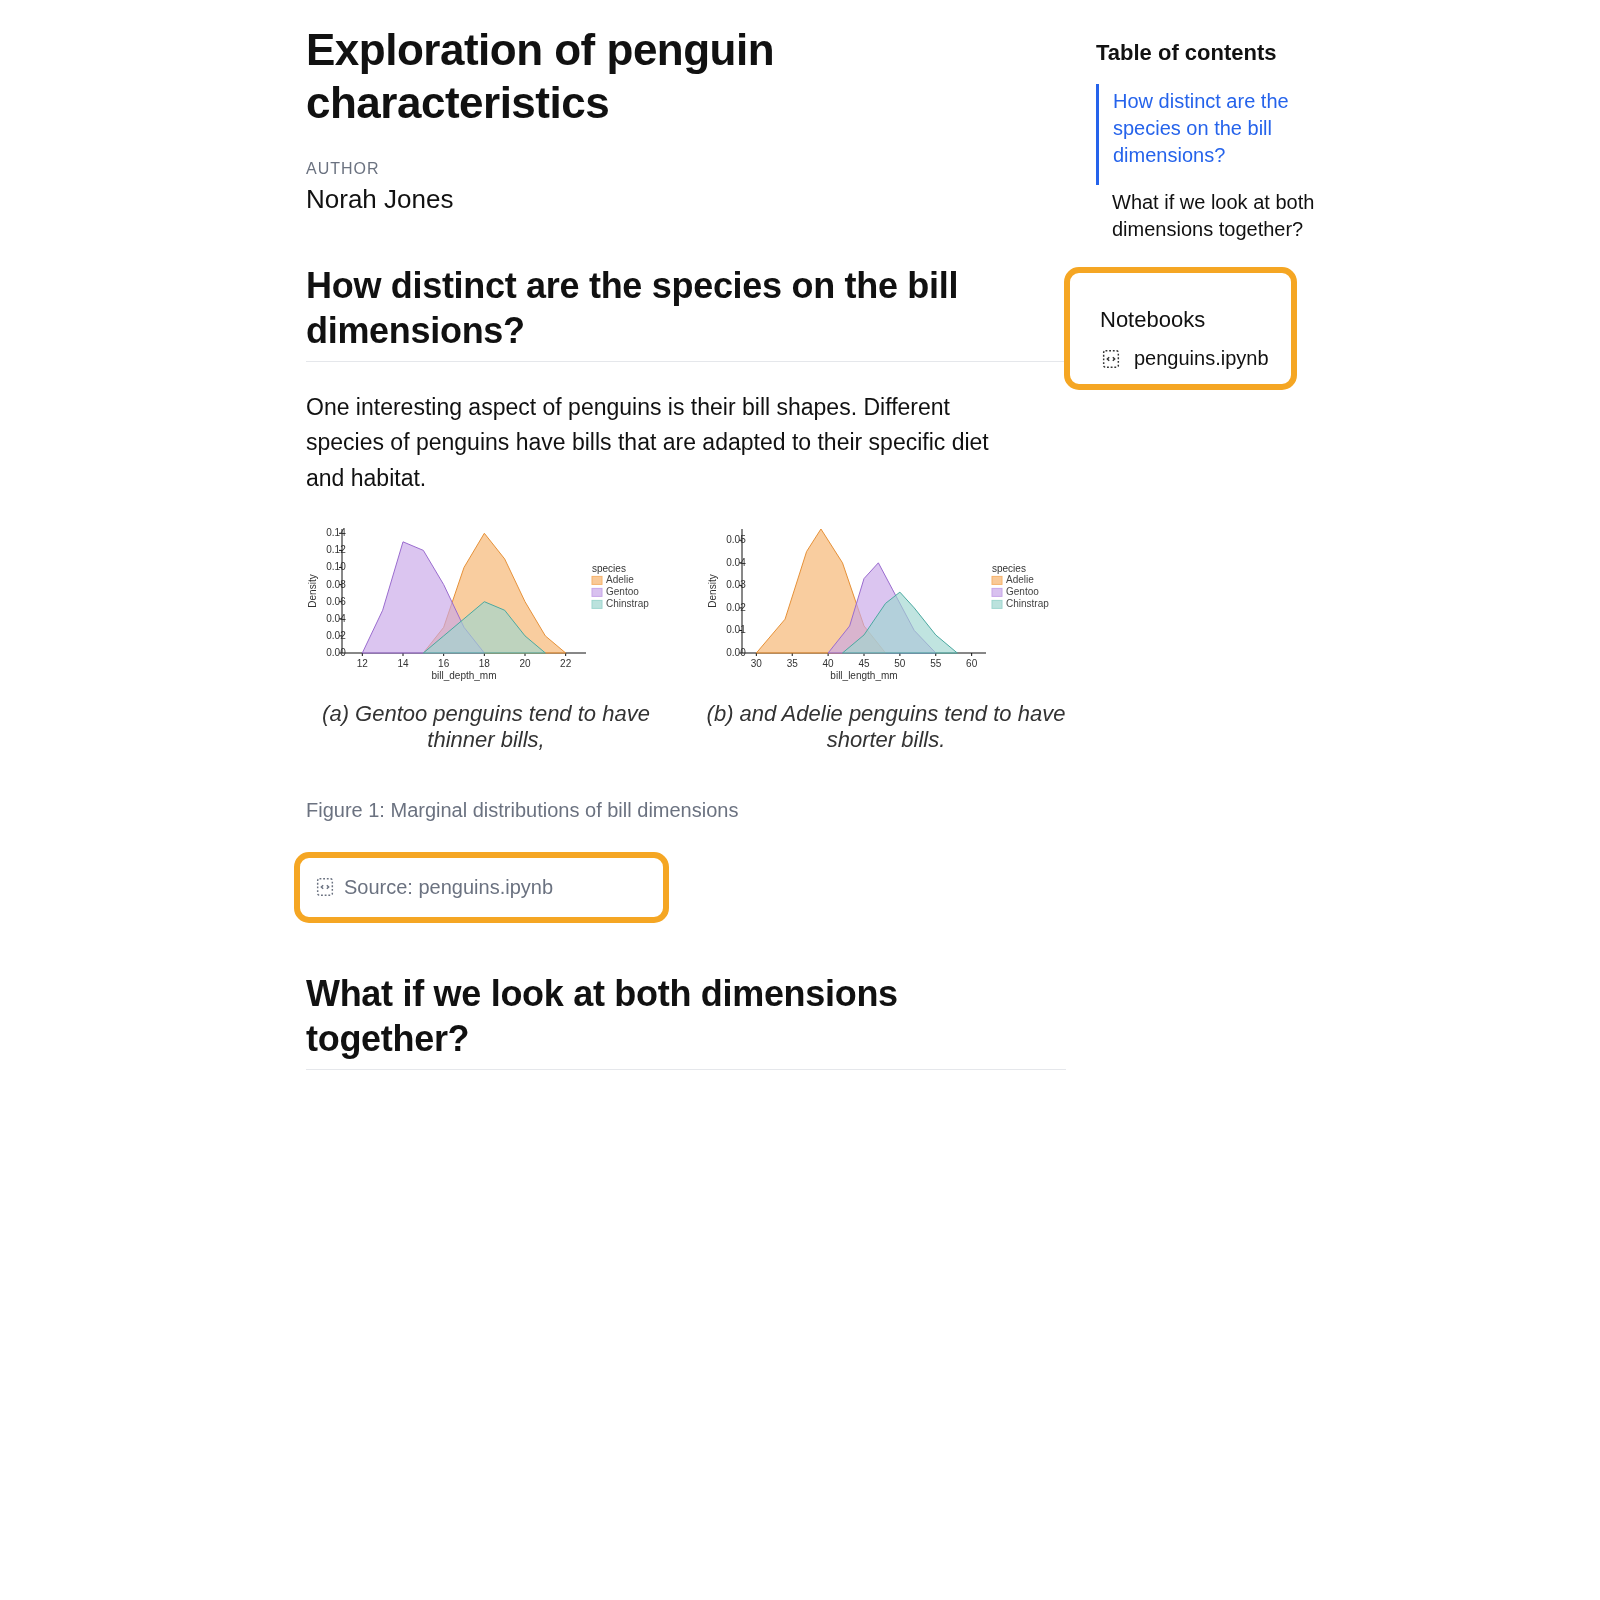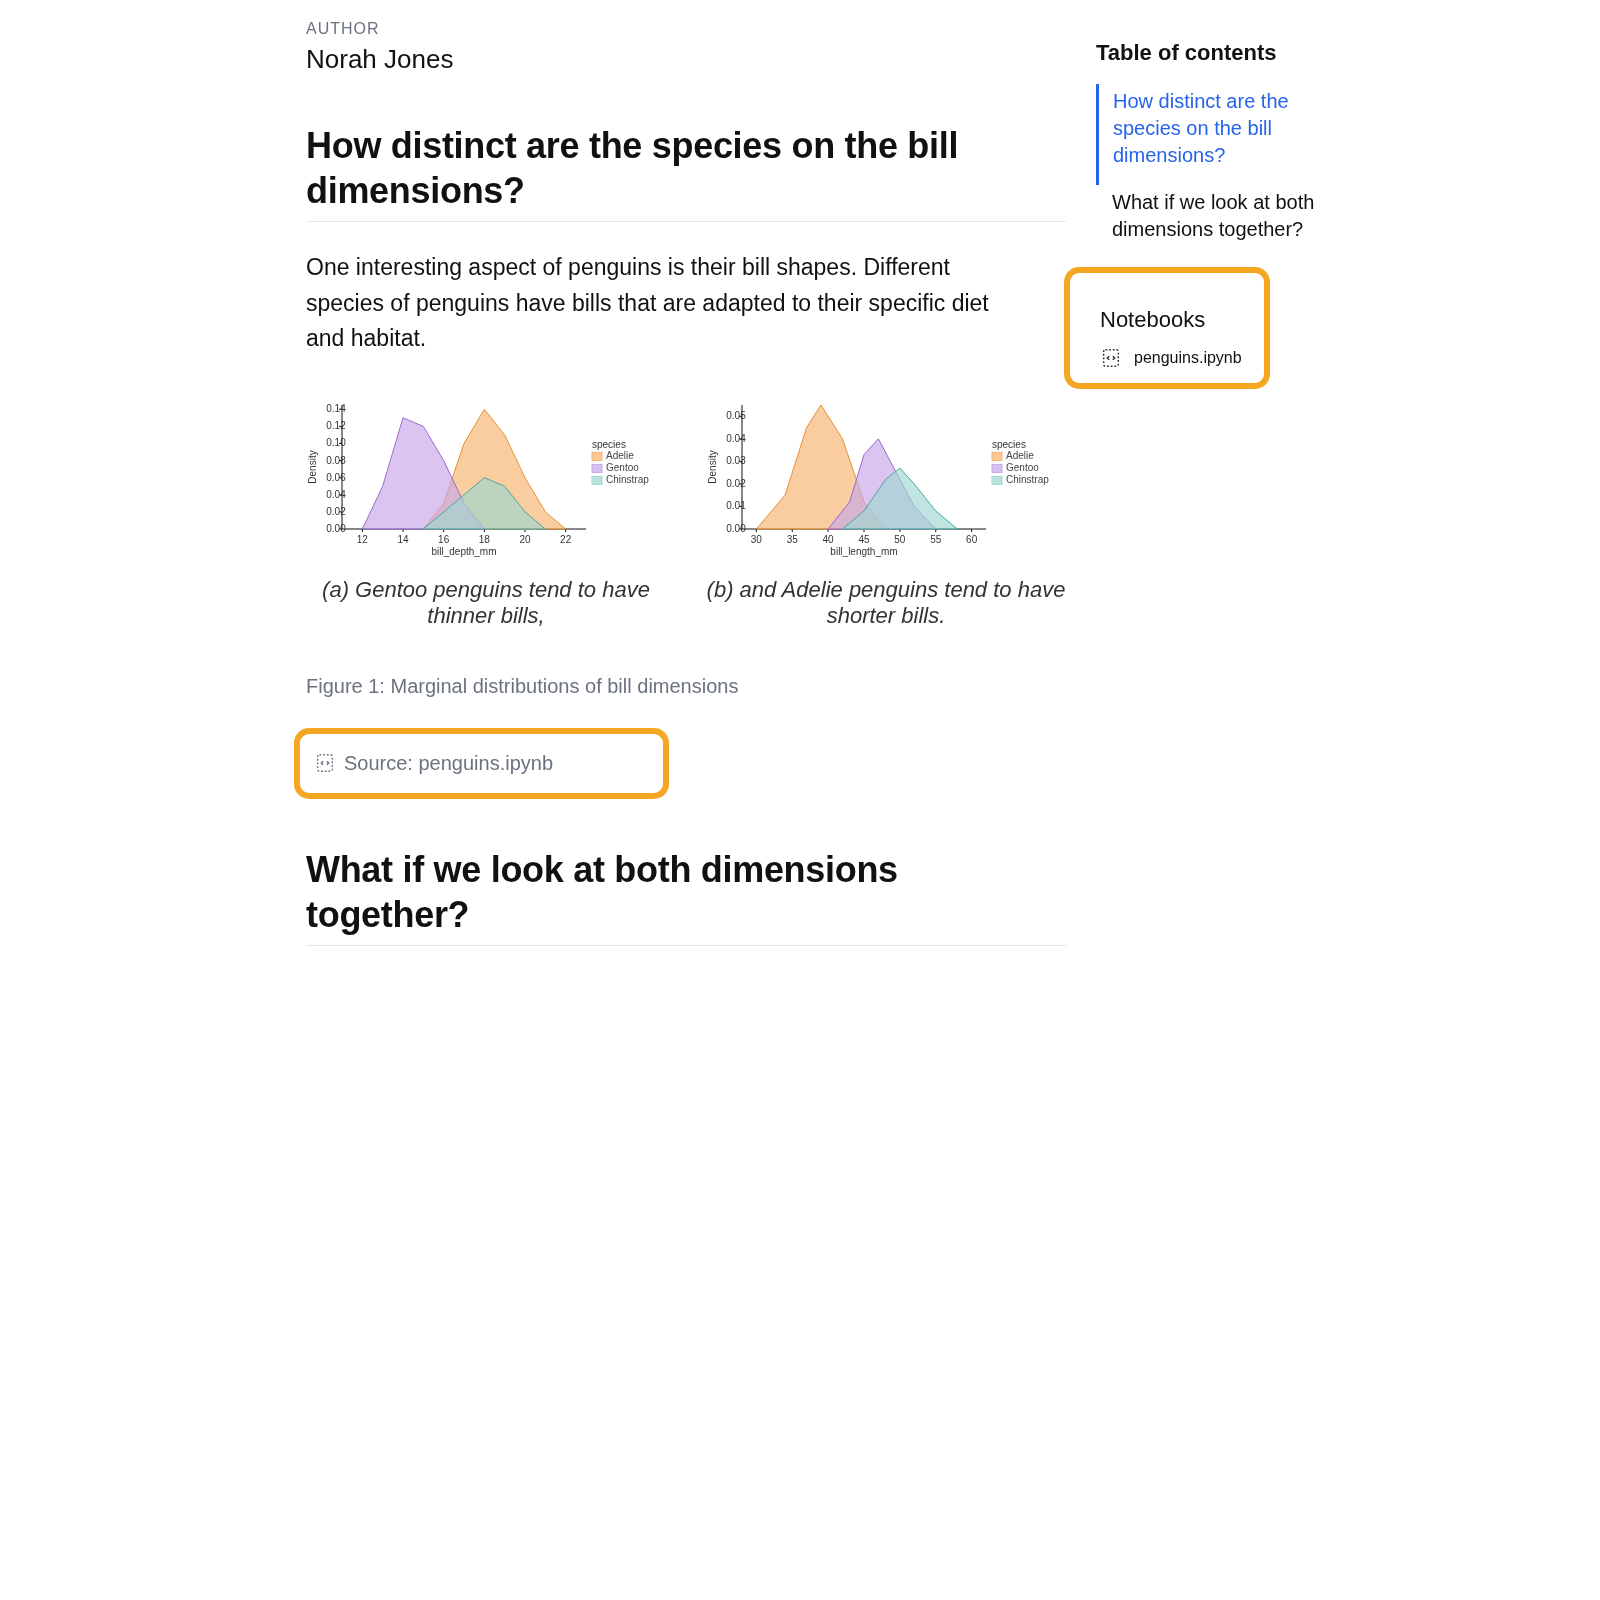--- a/index.html
+++ b/index.html
@@ -4,34 +4,34 @@
 <style>
   html,body{margin:0;padding:0;background:#fff;color:#111;font-family:-apple-system,BlinkMacSystemFont,"Segoe UI",Helvetica,Arial,sans-serif;}
   .page{width:1080px;margin:0 auto;padding:20px 0 40px 0;display:flex;gap:30px;}
   .main{flex:0 0 740px;padding-left:46px;}
   .side{flex:0 0 260px;padding-top:20px;}
   h1{font-size:44px;font-weight:700;letter-spacing:-0.5px;line-height:1.2;margin:4px 0 30px 0;}
   .author-label{font-size:16px;letter-spacing:1px;color:#6b7280;margin-bottom:6px;}
   .author-name{font-size:26px;color:#111;}
   h2{font-size:36px;font-weight:700;letter-spacing:-0.3px;line-height:1.25;margin:48px 0 8px 0;}
   .rule{border:none;border-top:1px solid #e5e7eb;margin:6px 0 28px 0;}
-  p.body{font-size:23px;line-height:1.55;color:#111;margin:0 0 40px 0;max-width:720px;}
+  p.body{font-size:23px;line-height:1.55;color:#111;margin:0 0 24px 0;max-width:720px;}
   .figrow{display:flex;gap:40px;}
   .figcell{flex:1 1 0;}
   .figcap{font-style:italic;font-size:22px;text-align:center;color:#333;margin-top:20px;}
   .figure-title{font-size:20px;color:#6b7280;margin-top:46px;}
   .src-row{display:flex;gap:8px;font-size:20px;color:#6b7280;margin-top:30px;}
   
   .toc-title{font-size:22px;font-weight:600;margin-bottom:18px;}
   .toc-list{border-left:2px solid transparent;}
   .toc-item{font-size:20px;line-height:1.35;padding:4px 0 16px 14px;cursor:pointer;}
   .toc-item.active{color:#2563eb;border-left:3px solid #2563eb;margin-left:-2px;}
   .toc-item.inactive{color:#111;}
   .nb-head{font-size:22px;font-weight:400;margin:20px 0 14px 0;}
-  .nb-row{display:flex;align-items:center;gap:12px;font-size:16px;color:#111;cursor:pointer;padding-left:0;}
+  .nb-row{display:flex;align-items:center;gap:12px;font-size:20px;color:#111;cursor:pointer;padding-left:0;}
   
   .hl{position:relative;border:6px solid #f5a623;border-radius:15px;padding:12px 20px;display:inline-block;}
   .hl-side{margin-top:8px;margin-left:-32px;padding:14px 22px 14px 30px;}
   .hl-src{margin-left:-12px;margin-top:30px;padding:18px 110px 18px 14px;}
   
   svg{display:block;}
   .axis{stroke:#111;stroke-width:1;}
   .tick{stroke:#111;stroke-width:1;}
   .tlabel{font-size:10px;fill:#333;text-anchor:middle;}
   .ylabel{font-size:10px;fill:#333;text-anchor:middle;}
@@ -40,20 +40,21 @@
   .area-a{fill:#f6b26b;fill-opacity:.65;stroke:#e69138;stroke-width:1;}
   .area-g{fill:#c7a6e8;fill-opacity:.65;stroke:#9a6ccf;stroke-width:1;}
   .area-c{fill:#9ed6cf;fill-opacity:.65;stroke:#4aa9a0;stroke-width:1;}
   .nb-icon{width:22px;height:22px;flex:none;}
 </style>
 </head>
 <body>
 
 <div class="page">
   <div class="main">
+    <h1>Exploration of penguin characteristics</h1>
     <div class="author-label">AUTHOR</div>
     <div class="author-name">Norah Jones</div>
 
     <h2>How distinct are the species on the bill dimensions?</h2>
     <hr class="rule">
     <p class="body">One interesting aspect of penguins is their bill shapes. Different species of penguins have bills that are adapted to their specific diet and habitat.</p>
 
     <div class="figrow">
       <div class="figcell">
         <svg id="chart-a" width="360" height="160">

